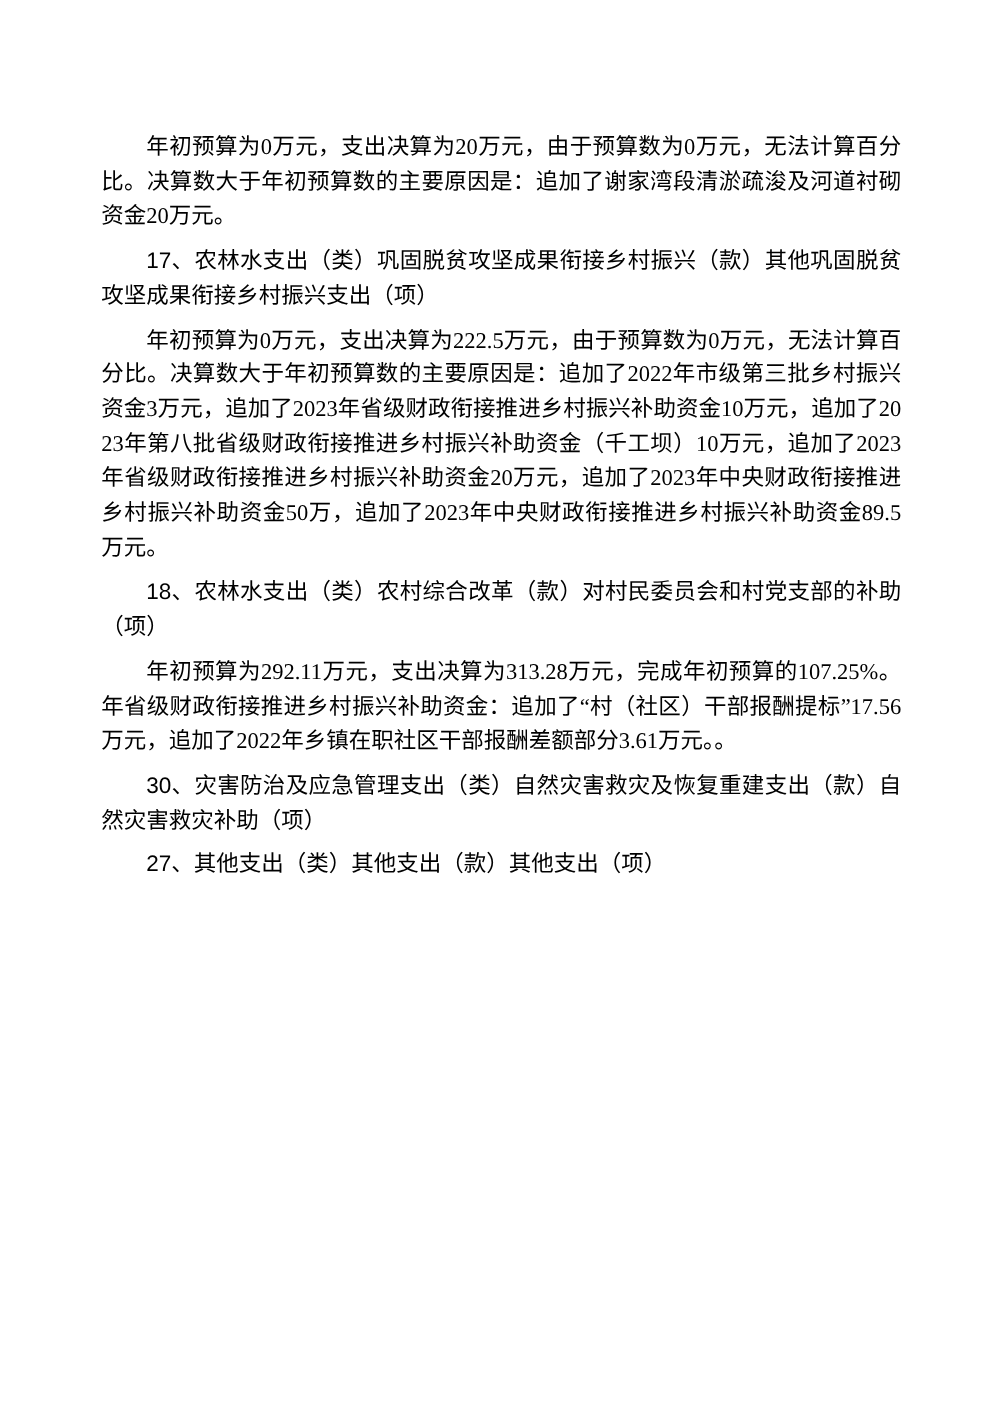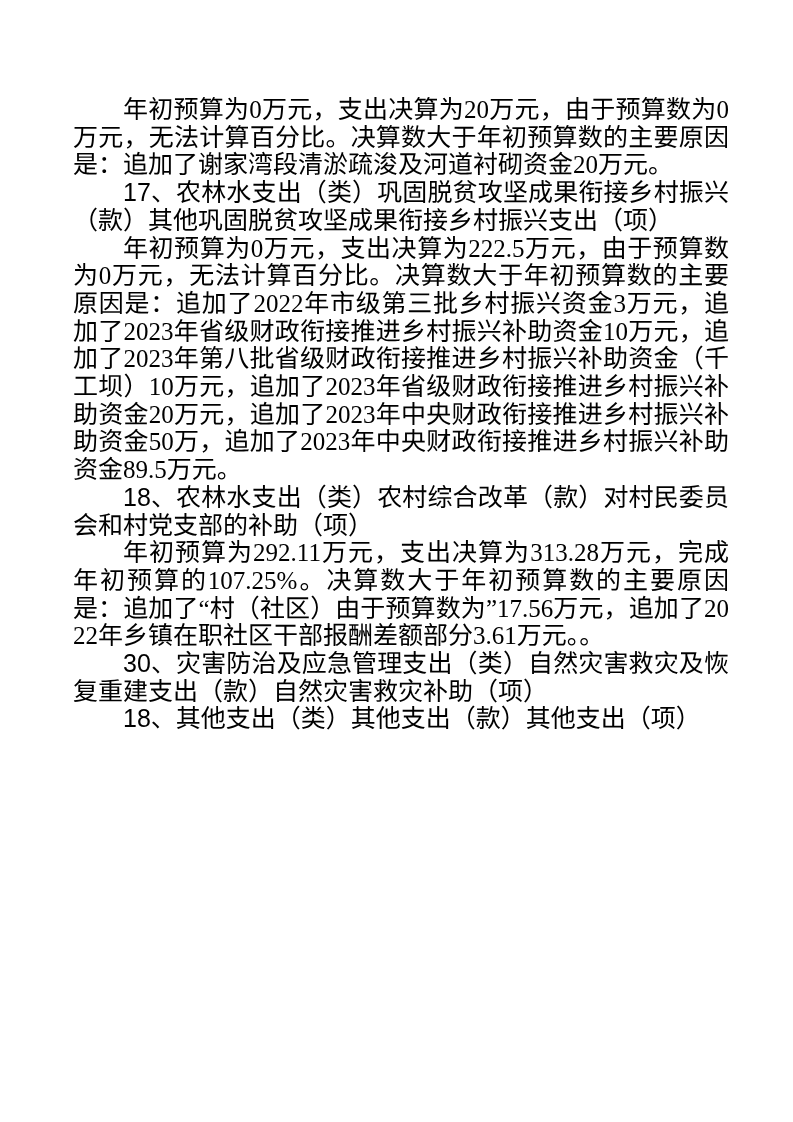--- a/index.html
+++ b/index.html
@@ -17,23 +17,23 @@
     box-sizing: border-box;
     width: 793px;
     height: 1122px;
     padding: 96px 64px 0 73px;
     background: #ffffff;
   }
   .text-block {
     width: 656px;
   }
   .para {
-    margin: 0;
+    margin: 8px;
     padding: 0;
-    font-size: 25px;
+    font-size: 18px;
     line-height: 27.7px;
     text-align: justify;
     text-indent: 2em;
     color: #000000;
     word-break: break-all;
   }
   .para.body-text {
     font-family: "Liberation Serif", "DejaVu Serif", serif;
     font-weight: normal;
   }
@@ -44,17 +44,17 @@
 </style>
 </head>
 <body style="background: rgb(255, 255, 255); color: rgb(0, 0, 0);">
 
 <main class="page">
   <div class="text-block">
       <p class="para body-text">年初预算为0万元，支出决算为20万元，由于预算数为0万元，无法计算百分比。决算数大于年初预算数的主要原因是：追加了谢家湾段清淤疏浚及河道衬砌资金20万元。</p>
       <p class="para heading">17、农林水支出（类）巩固脱贫攻坚成果衔接乡村振兴（款）其他巩固脱贫攻坚成果衔接乡村振兴支出（项）</p>
       <p class="para body-text">年初预算为0万元，支出决算为222.5万元，由于预算数为0万元，无法计算百分比。决算数大于年初预算数的主要原因是：追加了2022年市级第三批乡村振兴资金3万元，追加了2023年省级财政衔接推进乡村振兴补助资金10万元，追加了2023年第八批省级财政衔接推进乡村振兴补助资金（千工坝）10万元，追加了2023年省级财政衔接推进乡村振兴补助资金20万元，追加了2023年中央财政衔接推进乡村振兴补助资金50万，追加了2023年中央财政衔接推进乡村振兴补助资金89.5万元。</p>
       <p class="para heading">18、农林水支出（类）农村综合改革（款）对村民委员会和村党支部的补助（项）</p>
-      <p class="para body-text">年初预算为292.11万元，支出决算为313.28万元，完成年初预算的107.25%。决算数大于年初预算数的主要原因是：追加了“村（社区）由于预算数为”17.56万元，追加了2022年乡镇在职社区干部报酬差额部分3.61万元。。</p>
+      <p class="para body-text">年初预算为292.11万元，支出决算为313.28万元，完成年初预算的107.25%。年省级财政衔接推进乡村振兴补助资金：追加了“村（社区）干部报酬提标”17.56万元，追加了2022年乡镇在职社区干部报酬差额部分3.61万元。。</p>
       <p class="para heading">30、灾害防治及应急管理支出（类）自然灾害救灾及恢复重建支出（款）自然灾害救灾补助（项）</p>
-      <p class="para heading">18、其他支出（类）其他支出（款）其他支出（项）</p>
+      <p class="para heading">27、其他支出（类）其他支出（款）其他支出（项）</p>
     </div>
 </main>
 
 </body></html>

